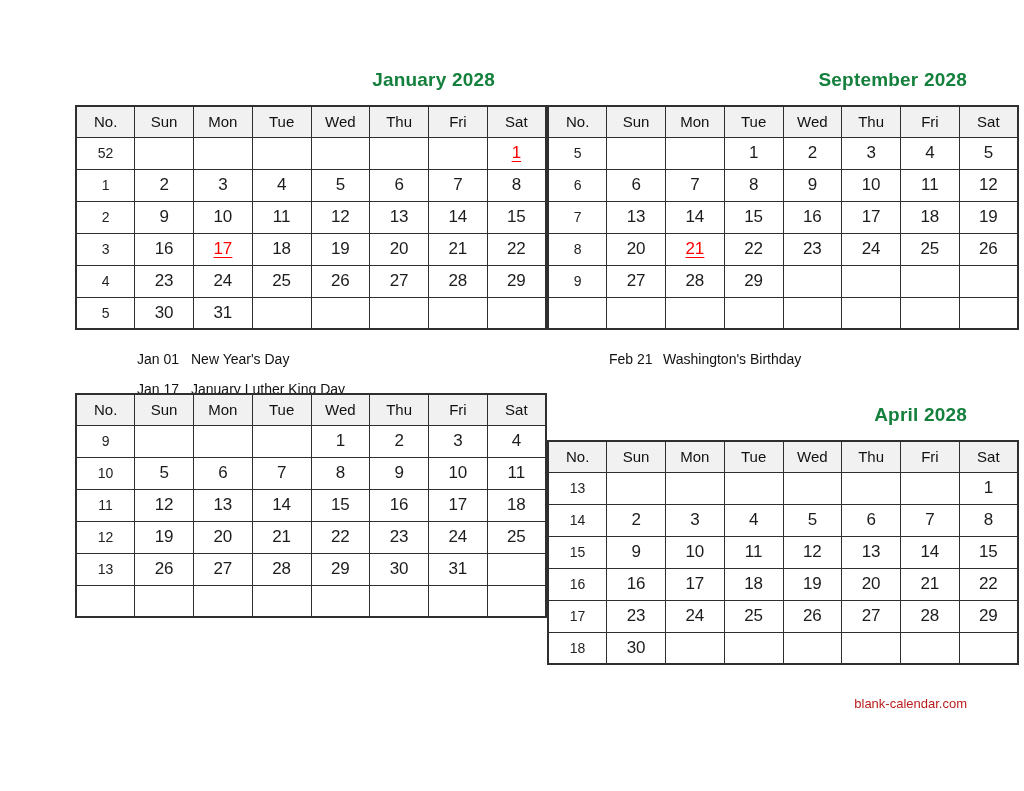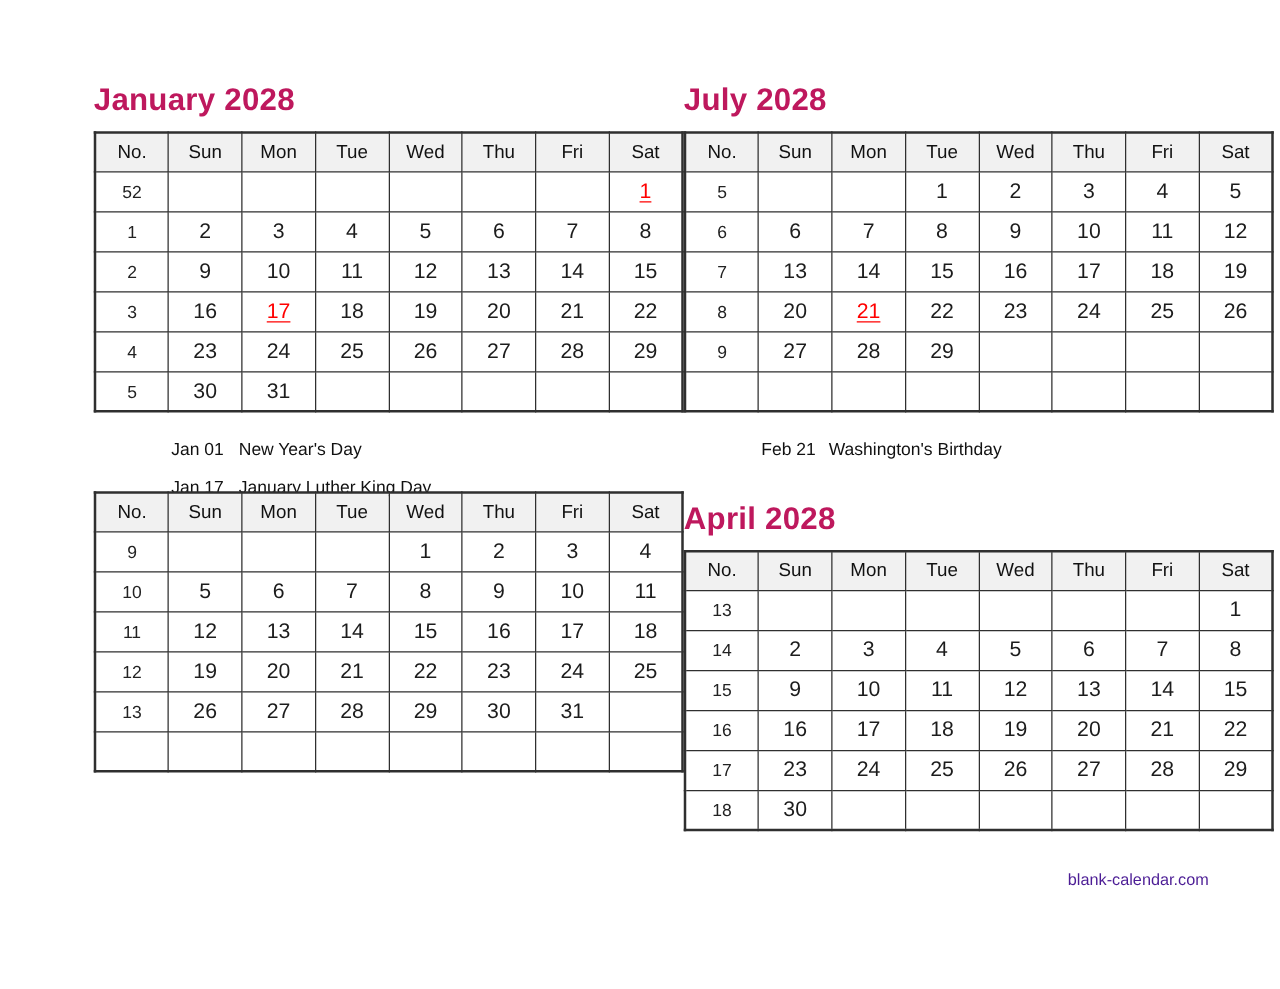--- a/index.html
+++ b/index.html
@@ -15,22 +15,22 @@
     background:#ffffff;
     font-family:"Liberation Sans","DejaVu Sans",sans-serif;
     color:var(--text);
   }
   .cal-block{position:absolute;width:420px;}
   #cal-0{left:75px;top:58px;}
   #cal-1{left:547px;top:58px;}
   #cal-2{left:75px;top:393px;}
   #cal-3{left:547px;top:393px;}
   .cal-title{
-    margin:0;height:47px;line-height:44px;text-align:left;
-    font-size:25px;font-weight:700;color:#be185d;letter-spacing:.2px;
+    margin:0;height:47px;line-height:44px;text-align:right;
+    font-size:19px;font-weight:700;color:#15803d;letter-spacing:.2px;
   }
   table.cal-table{
     width:472px;border-collapse:collapse;table-layout:fixed;
     border:2px solid var(--border);
   }
   table.cal-table th{
     height:31px;background:var(--header-bg);
     border:1.5px solid var(--border);
     font-size:15px;font-weight:400;text-align:center;color:#111;
   }
@@ -48,21 +48,21 @@
     text-underline-offset:3px;
   }
   .holiday-list{margin-top:14px;}
   .holiday-row{
     height:30px;line-height:30px;padding-left:62px;
     font-size:14px;color:#111;white-space:nowrap;
   }
   .holiday-date{display:inline-block;width:54px;}
   .site-credit{
     position:absolute;left:547px;top:694px;width:420px;
-    text-align:right;font-size:13px;color:#4c1d95;line-height:20px;
+    text-align:right;font-size:13px;color:#b91c1c;line-height:20px;
   }
 </style>
 </head>
 <body>
 
 <section class="cal-block" id="cal-0">
   <h2 class="cal-title">January 2028</h2>
   <table class="cal-table">
     <thead>
         <tr>
@@ -139,21 +139,21 @@
         </tr>
       </tbody>
   </table>
   <div class="holiday-list">
       <div class="holiday-row"><span class="holiday-date">Jan 01</span><span class="holiday-name">New Year's Day</span></div>
       <div class="holiday-row"><span class="holiday-date">Jan 17</span><span class="holiday-name">January Luther King Day</span></div>
     </div>
 </section>
 
 <section class="cal-block" id="cal-1">
-  <h2 class="cal-title">July 2028</h2>
+  <h2 class="cal-title">September 2028</h2>
   <table class="cal-table">
     <thead>
         <tr>
           <th>No.</th>
           <th>Sun</th>
           <th>Mon</th>
           <th>Tue</th>
           <th>Wed</th>
           <th>Thu</th>
           <th>Fri</th>

